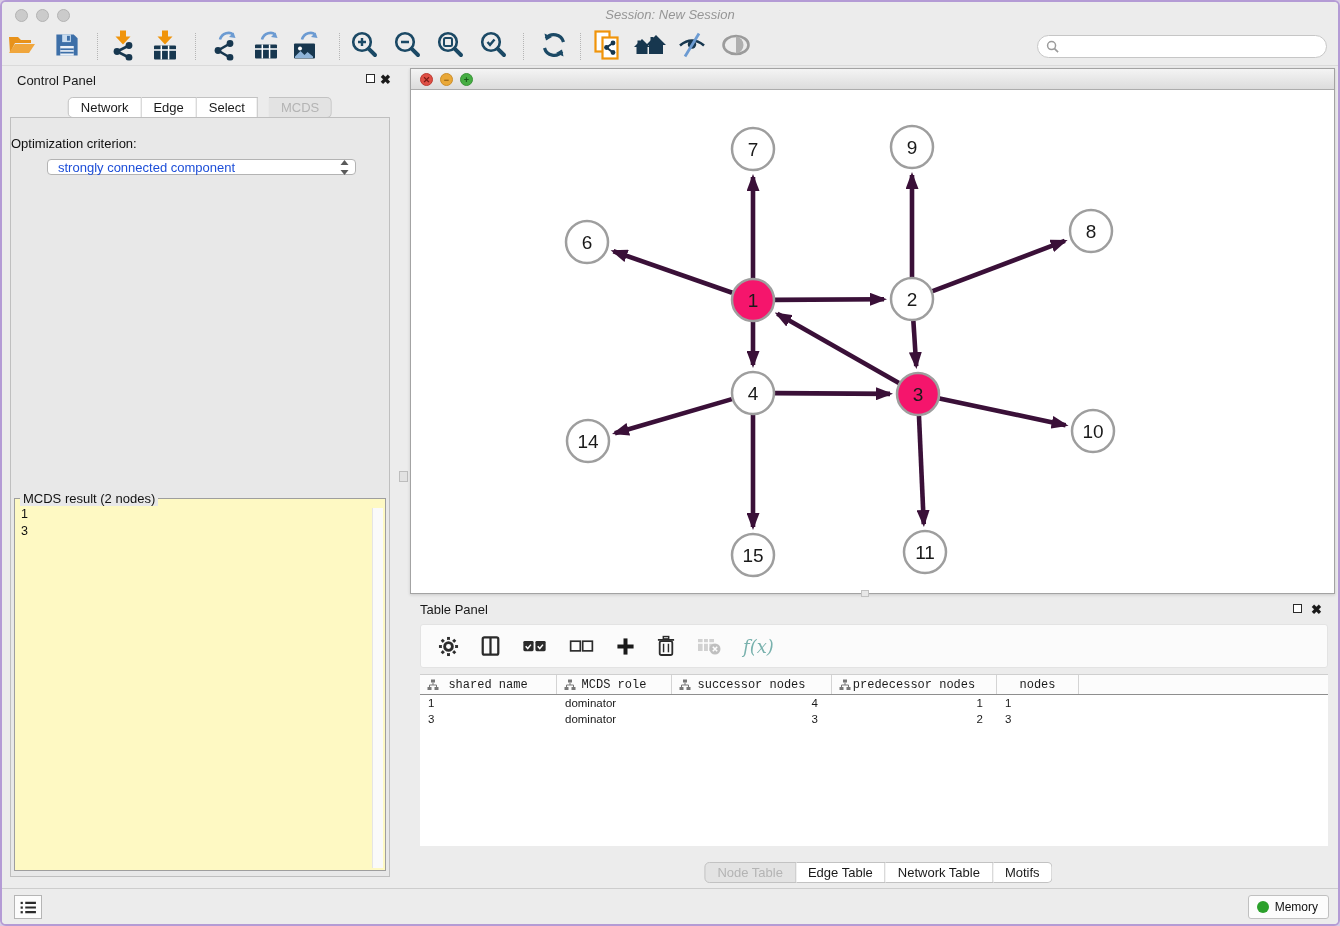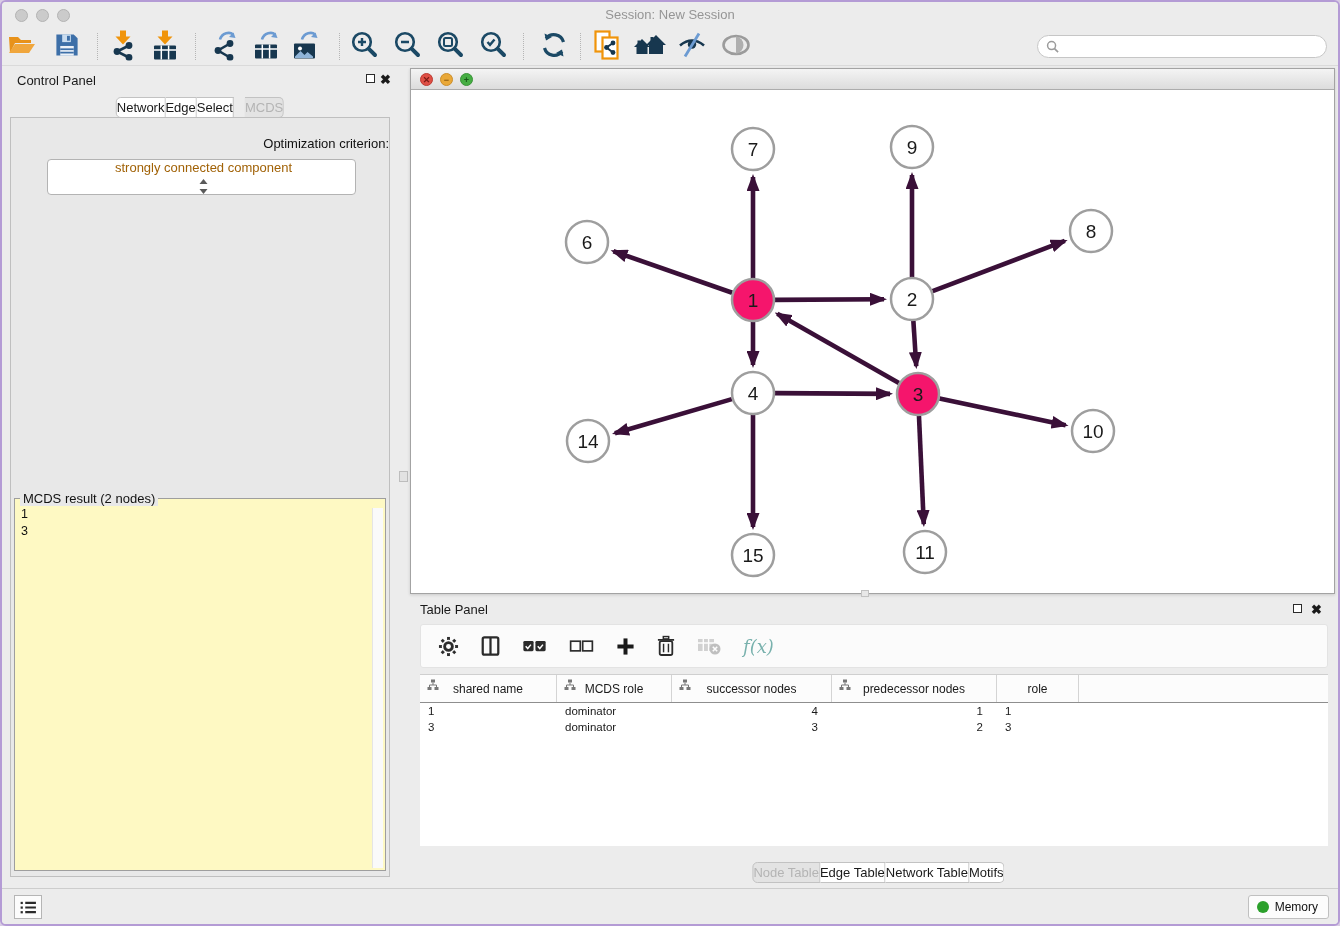--- a/index.html
+++ b/index.html
@@ -10,49 +10,49 @@
   }
   .window {
     position:absolute; inset:0; background:#ECECEC;
     border:2px solid #B49BD5; border-radius:6px; overflow:hidden;
   }
   
   .titlebar { position:absolute; left:0; right:0; top:0; height:26px; background:#ECECEC; }
   .tl-dot { position:absolute; top:7px; width:13px; height:13px; border-radius:50%;
             background:#CBCBCB; border:1px solid #B3B3B3; }
   .app-title { position:absolute; left:0; right:0; top:5px; text-align:center;
-               font-size:13px; color:#959595; }
+               font-size:13px; color:#959595;font-style:italic; }
   
   .toolbar { position:absolute; left:0; right:0; top:26px; height:38px;
              background:#ECECEC; border-bottom:1px solid #DADADA; }
   .tbtn { position:absolute; top:50%; transform:translate(-50%,-50%); cursor:default; }
   .sep { position:absolute; top:5px; bottom:5px; border-left:1px dotted #B5B5B5; }
   .searchbox { position:absolute; right:11px; top:7px; width:290px; height:23px;
                background:#FFF; border:1px solid #C6C6C6; border-radius:12px;
                display:flex; align-items:center; padding:0 8px; }
   .searchbox input { border:none; outline:none; flex:1; font-size:12px; margin-left:5px;
                      font-family:"Liberation Sans",sans-serif; background:transparent; }
   
   .control-panel { position:absolute; left:0; top:64px; width:396px; bottom:36px; background:#ECECEC; }
   .cp-title { position:absolute; left:15px; top:7px; font-size:13px; color:#1A1A1A; }
   .panel-float { position:absolute; width:9px; height:9px; border:1.5px solid #2B2B2B; background:#FFF; }
   .panel-close { position:absolute; font-size:13px; font-weight:bold; color:#1A1A1A; line-height:11px; }
   .tabstrip { display:flex; }
   .cp-tabs { position:absolute; top:31px; left:50%; transform:translateX(-50%); }
-  .tab { height:21px; line-height:19px; padding:0 0; background:#FFF;
+  .tab { height:21px; line-height:19px; padding:0 12px; background:#FFF;
          border:1px solid #C2C2C2; border-left:none; font-size:13px; color:#1A1A1A; white-space:nowrap; }
   .tab:first-child { border-left:1px solid #C2C2C2; border-radius:5px 0 0 5px; }
   .tab:last-child { border-radius:0 5px 5px 0; }
   .tab.active { background:#E3E3E3; color:#B4B4B4;margin-left:11px; }
   .cp-box { position:absolute; left:8px; right:8px; top:51px; bottom:11px;
             border:1px solid #BFBFBF; background:#E8E8E8; }
-  .opt-label { position:absolute; left:0; right:0; top:18px; text-align:right; font-size:13px; color:#111; }
-  .dropdown { position:absolute; left:36px; right:33px; top:41px; height:36px; background:#FFF;
+  .opt-label { position:absolute; left:0; right:0; top:18px; text-align:left; font-size:13px; color:#111; }
+  .dropdown { position:absolute; left:36px; right:33px; top:41px; height:16px; background:#FFF;
               border:1px solid #B3B3B3; border-radius:4px; display:flex; align-items:center;
-              font-size:13px; color:#a16207; padding:0 6px 0 10px;flex-direction:column; }
+              font-size:13px; color:#1d4ed8; padding:0 6px 0 10px; }
   .dropdown .dd-label { flex:1; }
   .btn-row { position:absolute; left:0; right:0; top:74px; display:flex; justify-content:center; gap:14px; }
   .pushbtn { height:22px; line-height:20px; padding:0 17px; background:#FFF; border:1px solid #B3B3B3;
              border-radius:4px; font-size:13px; color:#111; }
   .result-group { position:absolute; left:3px; right:3px; top:373px; bottom:5px; margin:0; padding:0;
                   border:1px solid #9E9E9E; background:#fef9c3; }
   .result-group legend { margin-left:5px; padding:0 3px; font-size:13px; color:#111; background:#E8E8E8; }
   .result-text { position:absolute; left:6px; right:16px; top:0px; bottom:4px;
                  font-size:12.5px; color:#111; white-space:pre-line; line-height:17px; }
   .result-scrollbar { position:absolute; top:2px; bottom:2px; right:2px; width:11px;
@@ -79,21 +79,21 @@
   .table-panel { position:absolute; left:408px; right:2px; top:596px; bottom:36px; background:#ECECEC; }
   .tp-title { position:absolute; left:10px; top:4px; font-size:13px; color:#1A1A1A; }
   .tp-toolbar { position:absolute; left:10px; right:8px; top:26px; height:44px; background:#FBFBFB;
                 border:1px solid #E3E3E3; border-radius:3px; display:flex; align-items:center;
                 gap:22px; padding-left:17px; }
   .tp-icon { display:flex; align-items:center; }
   .tp-icon.disabled { opacity:0.55; }
   .fx-label { font-family:"DejaVu Serif", serif; font-style:italic; font-size:18px; color:#0f766e; }
   .tp-table { position:absolute; left:10px; right:8px; top:76px; height:172px; background:#FFF;
               border-top:1px solid #CFCFCF; overflow:hidden; }
-  .tbl-header { display:flex; height:28px; background:#FCFCFC; border-bottom:1px solid #8E8E8E; }
+  .tbl-header { display:flex; height:20px; background:#FCFCFC; border-bottom:1px solid #8E8E8E;font-family:Liberation Mono, monospace; }
   .th { position:relative; display:flex; align-items:center; justify-content:center;
         font-size:12px; color:#1A1A1A; border-right:1px solid #D4D4D4; flex:0 0 auto; }
   .th .hicon { position:absolute; left:7px; top:4px; }
   .tbl-row { display:flex; height:16px; }
   .td { font-size:11.5px; color:#1A1A1A; flex:0 0 auto; line-height:16px; }
   .td.left { padding-left:8px; text-align:left; }
   .td.right { padding-right:14px; text-align:right; }
   .tp-tabs { position:absolute; bottom:5px; left:50%; transform:translateX(-50%); }
   
   .statusbar { position:absolute; left:0; right:0; bottom:0; height:36px; background:#ECECEC;
@@ -472,21 +472,21 @@
           <div class="th" style="width: 165px;">
             <svg class="hicon" width="12" height="12" viewBox="0 0 12 12">
               <rect x="4" y="0.5" width="4" height="3" fill="#777"></rect>
               <rect x="0.5" y="8" width="4" height="3" fill="#777"></rect>
               <rect x="7.5" y="8" width="4" height="3" fill="#777"></rect>
               <path d="M6 3.5 v2.5 M2.5 8 v-2 h7 v2" stroke="#777" fill="none" stroke-width="1"></path>
             </svg>
             <span>predecessor nodes</span>
           </div>
           <div class="th" style="width: 82px;">
-            <span>role</span>
+            <span>nodes</span>
           </div>
         </div>
       <div>
           <div class="tbl-row">
             <div class="td left" style="width: 137px;">1</div>
             <div class="td left" style="width: 115px;">dominator</div>
             <div class="td right" style="width: 160px;">4</div>
             <div class="td right" style="width: 165px;">1</div>
             <div class="td left" style="width: 82px;">1</div>
           </div>

